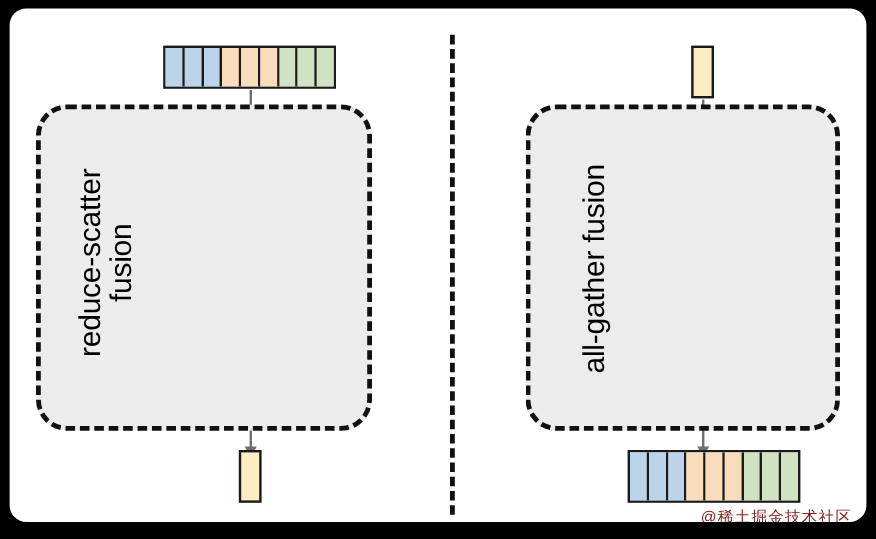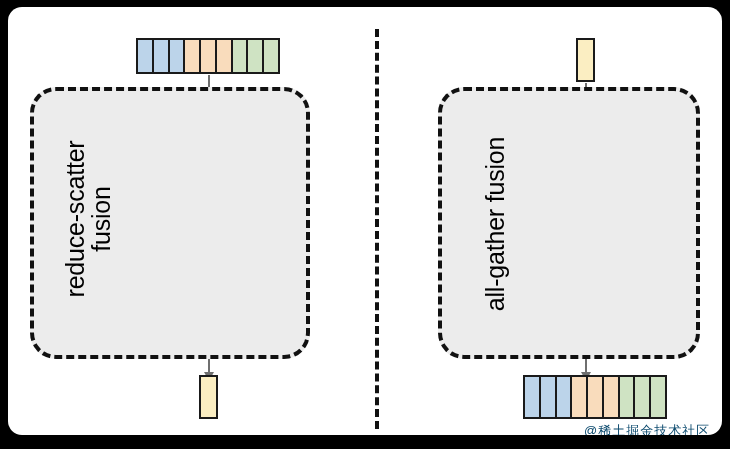--- a/index.html
+++ b/index.html
@@ -34,21 +34,21 @@
   .cell{flex:1 1 0;border-right:2.5px solid #1a1a1a;box-sizing:border-box;}
   .cell:last-child{border-right:none;}
   .single-cell{position:absolute;border:2.5px solid #1a1a1a;box-sizing:border-box;}
 
   
   .arrow{position:absolute;width:2px;background:#6f6f6f;}
   .arrow::after{content:"";position:absolute;left:-4px;bottom:-8px;width:0;height:0;
                 border-left:5px solid transparent;border-right:5px solid transparent;
                 border-top:9px solid #6f6f6f;}
 
-  .watermark{position:absolute;color:#0c4a6e;font-size:13px;letter-spacing:1px;white-space:nowrap;}
+  .watermark{position:absolute;color:#7f1d1d;font-size:13px;letter-spacing:1px;white-space:nowrap;}
 </style>
 </head>
 <body>
 
 <div id="canvas">
   <div class="card">
 
     <div class="divider"></div>
 
     <div>

